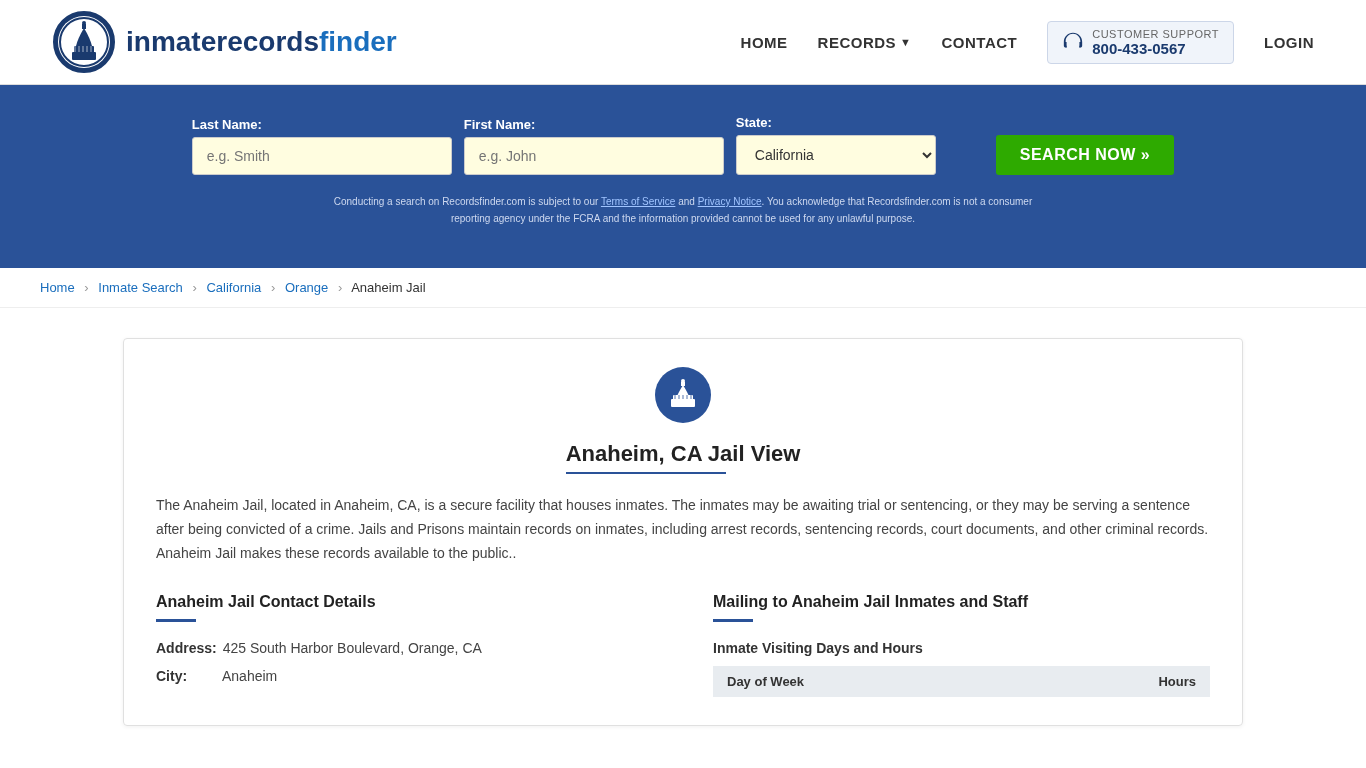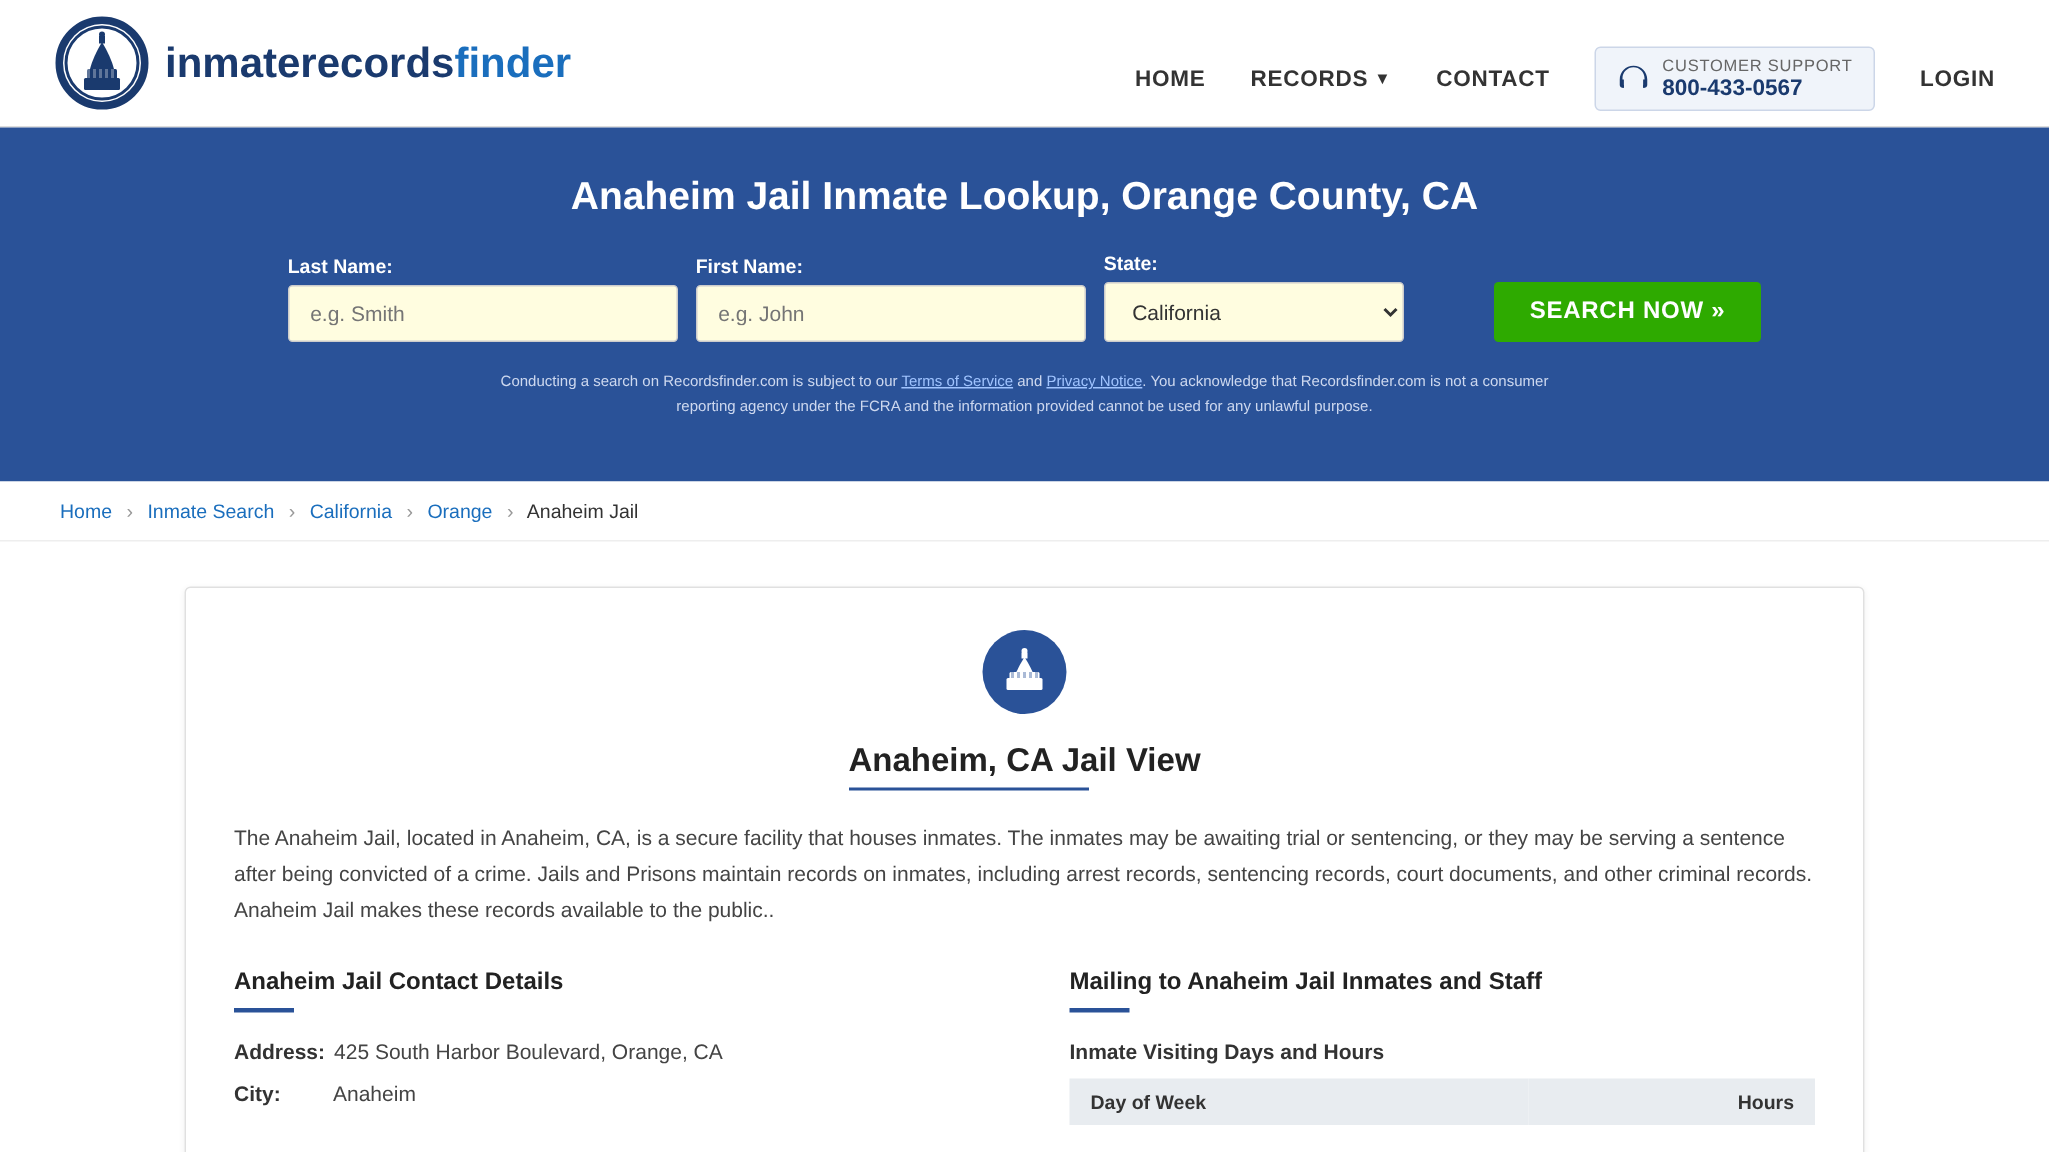--- a/index.html
+++ b/index.html
@@ -1,23 +1,23 @@
 <!DOCTYPE html>
 <html><head>
   <meta charset="utf-8">
   <style>
     * { box-sizing: border-box; margin: 0; padding: 0; }
     body { font-family: Arial, sans-serif; font-size: 14px; color: #333; background: #fff; }
 
     
     .header {
       display: flex;
-      align-items: flex-end;
+      align-items: center;
       justify-content: space-between;
-      padding: 10px 36px;
+      padding: 10px 52px;
       border-bottom: 1px solid #ddd;
       background: #fff;
     }
     .logo-area {
       display: flex;
       align-items: center;
       gap: 10px;
     }
     .logo-icon {
       width: 64px;
@@ -328,21 +328,20 @@
       <div>
         <div class="support-text">CUSTOMER SUPPORT</div>
         <div class="support-phone">800-433-0567</div>
       </div>
     </div>
     <span class="nav-item login-btn">LOGIN</span>
   </nav>
 </header>
 
 <section class="hero">
-  <h1 class="hero-title">Anaheim Jail Inmate Lookup, Orange County, CA</h1>
   <div class="search-form">
     <div class="form-group">
       <label>Last Name:</label>
       <input type="text" placeholder="e.g. Smith" style="">
     </div>
     <div class="form-group">
       <label>First Name:</label>
       <input type="text" placeholder="e.g. John" style="">
     </div>
     <div class="form-group state-group">

